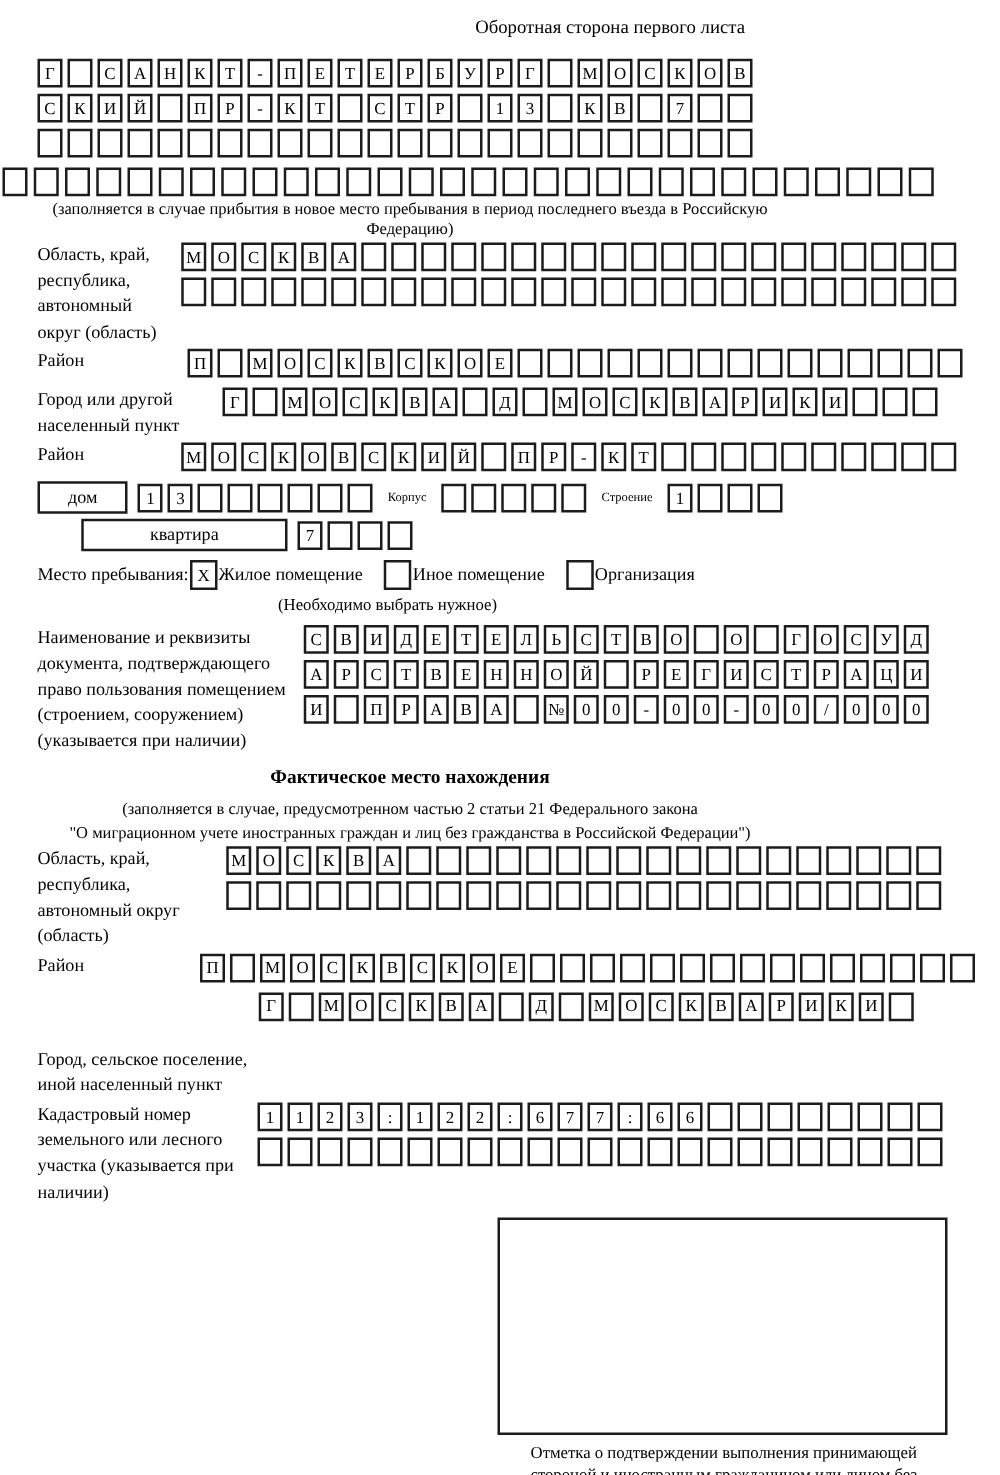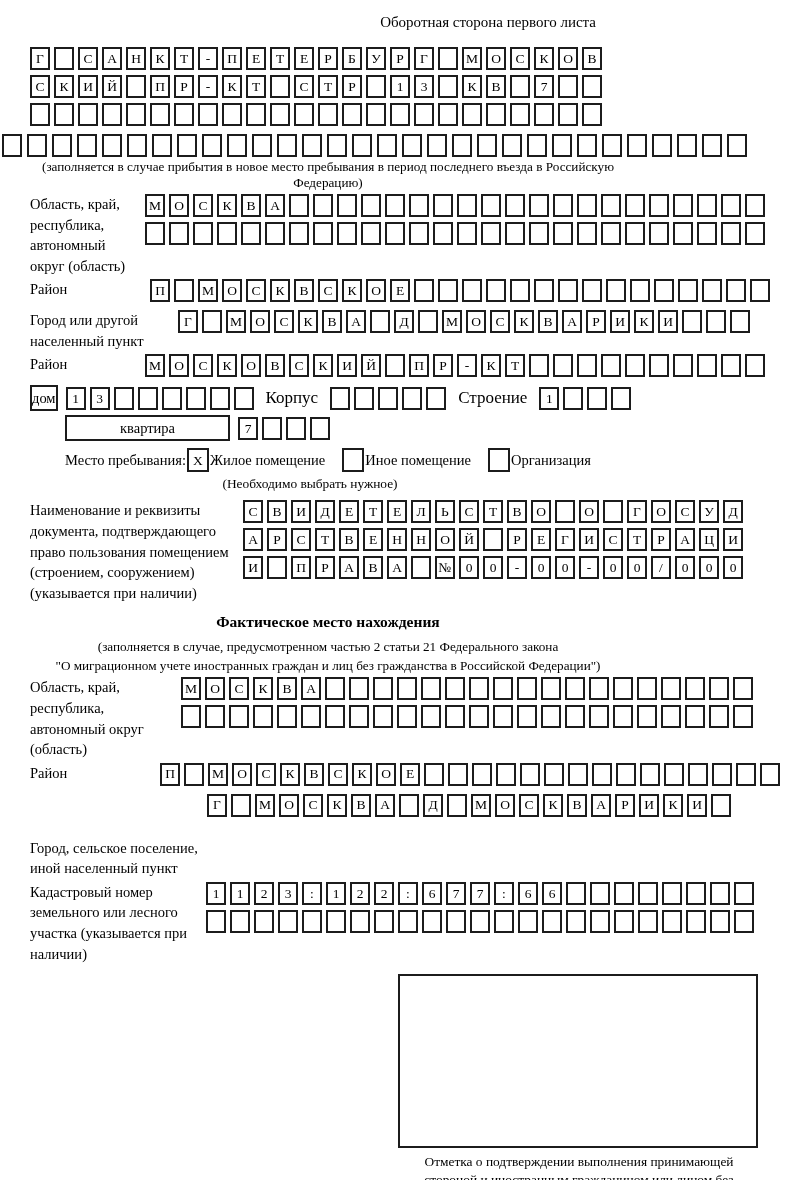--- a/index.html
+++ b/index.html
@@ -31,24 +31,24 @@
   .full-row { margin-left:-28px; gap:5px; margin-bottom:2px; }
 
   .note { font-size:13.2px; text-align:center; margin-bottom:3px; }
   .note-left { font-size:13.4px; text-align:left; margin:2px 0 6px 0; }
   .section-title { font-size:15.5px; font-weight:bold; text-align:center; margin:5px 0 8px 0; }
 
   .inline-line { display:flex; align-items:center; gap:8px; margin-bottom:4px; }
   .wide-box { width:165px; height:26px; border:2px solid #1c1c1c;
               display:flex; align-items:center; justify-content:center; font-size:14.5px; }
   .wide-box.indent { margin-left:35px;text-align:center; }
-  .inline-label { font-size:17px; margin:2px 4px; }
+  .inline-label { font-size:10px; margin:2px 4px; }
   .inline-cells { margin-bottom:0; }
 
-  .stay-line { display:flex; align-items:center; gap:1px; font-size:14.5px; margin:7px 0 4px 0;justify-content:center; }
+  .stay-line { display:flex; align-items:center; gap:1px; font-size:14.5px; margin:7px 0 4px 0; }
   .cb { width:22px; height:24px; }
   .cb.sp { margin-left:16px; }
   .stay-note { width:560px; text-align:center; font-size:13.4px; margin-bottom:8px; }
 
   .fact-head { margin-top:10px; }
   .stamp-area { width:362px; margin-left:368px; margin-top:10px; }
   .stamp-box { width:360px; height:174px; border:2px solid #1c1c1c; }
   .stamp-caption { width:362px; font-size:13.4px; text-align:center; line-height:1.32; margin-top:5px; }
 </style>
 </head>

